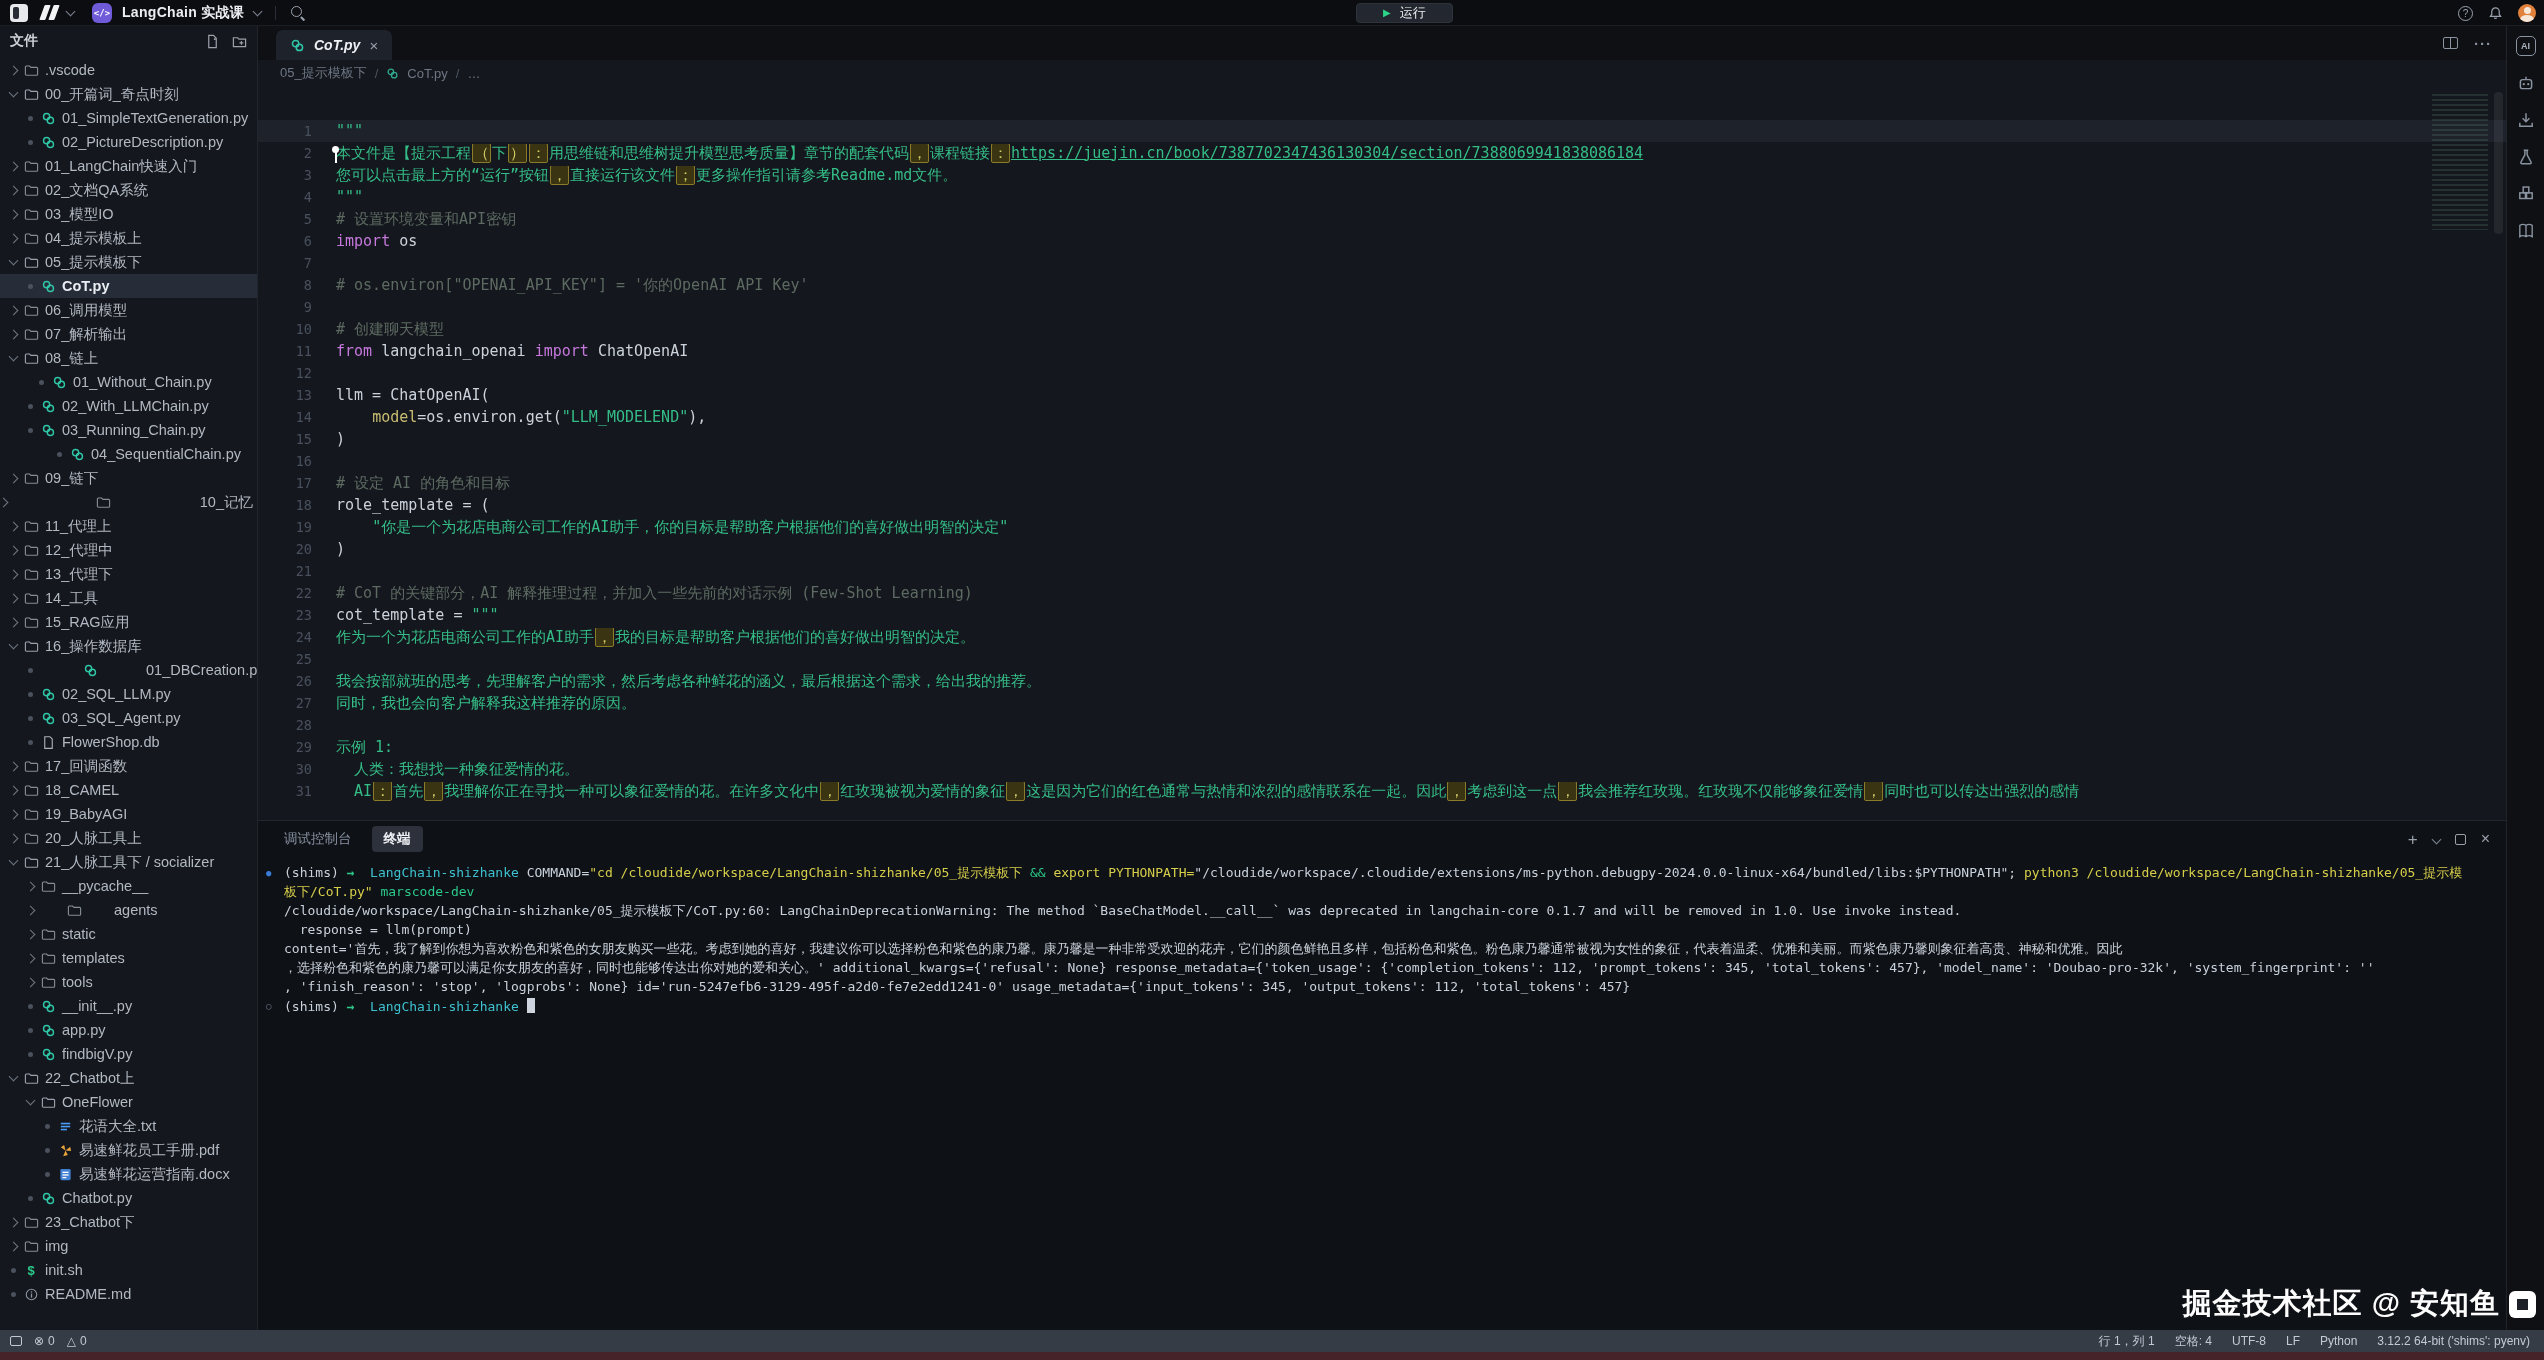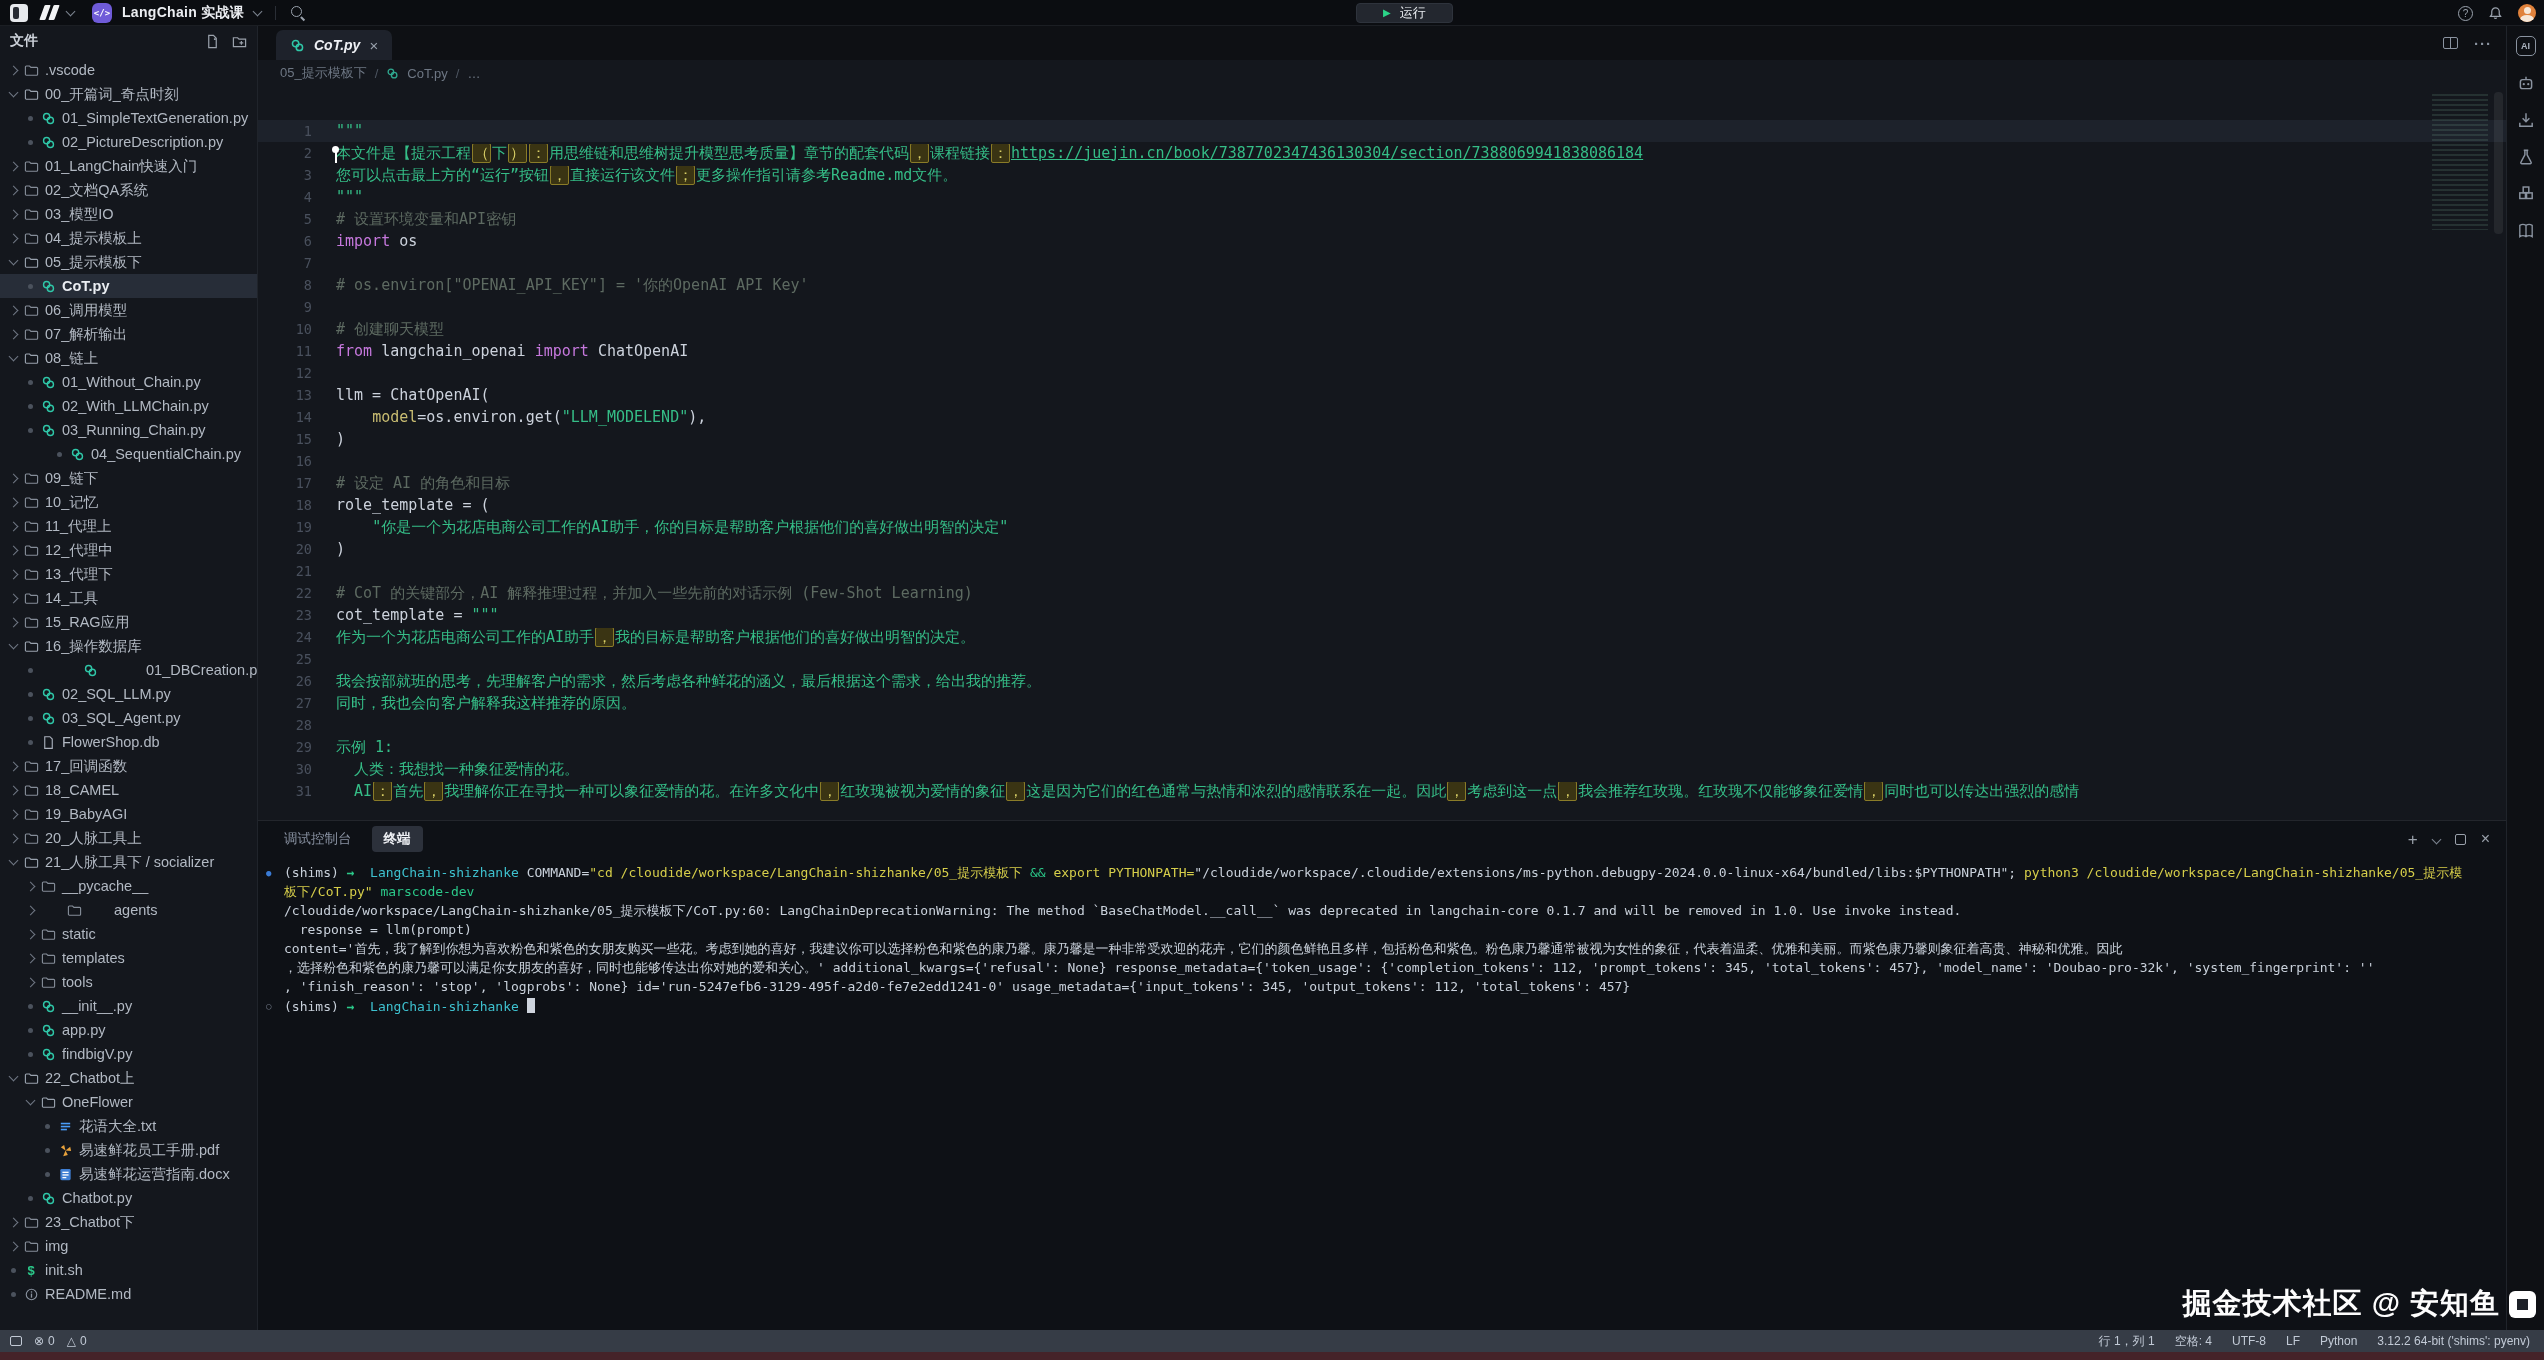--- a/index.html
+++ b/index.html
@@ -305,21 +305,21 @@
           </div>
           <div class="row" style="padding-left: 10px;">
             <span class="chev down"></span>
             <span class="tree-ic">
               <svg width="15" height="15" viewBox="0 0 16 16">
                 <path d="M1.5 4.2 a1 1 0 0 1 1-1 h3.4 l1.5 1.5 h6.1 a1 1 0 0 1 1 1 v6.3 a1 1 0 0 1 -1 1 h-11 a1 1 0 0 1 -1 -1 Z" fill="none" stroke="#9aa3af" stroke-width="1.2"></path>
               </svg>
             </span>
             <span>08_链上</span>
           </div>
-          <div class="row" style="padding-left: 27px;">
+          <div class="row" style="padding-left: 38px;">
             <span class="filedot"></span>
             <span class="tree-ic">
               <svg width="15" height="15" viewBox="0 0 16 16">
                 <circle cx="6" cy="6" r="3.3" fill="none" stroke="#2fc7a8" stroke-width="1.5"></circle>
                 <circle cx="10" cy="10" r="3.3" fill="none" stroke="#2fc7a8" stroke-width="1.5"></circle>
               </svg>
             </span>
             <span>01_Without_Chain.py</span>
           </div>
           <div class="row" style="padding-left: 27px;">
@@ -354,21 +354,21 @@
           </div>
           <div class="row" style="padding-left: 10px;">
             <span class="chev right"></span>
             <span class="tree-ic">
               <svg width="15" height="15" viewBox="0 0 16 16">
                 <path d="M1.5 4.2 a1 1 0 0 1 1-1 h3.4 l1.5 1.5 h6.1 a1 1 0 0 1 1 1 v6.3 a1 1 0 0 1 -1 1 h-11 a1 1 0 0 1 -1 -1 Z" fill="none" stroke="#858d99" stroke-width="1.2"></path>
               </svg>
             </span>
             <span>09_链下</span>
           </div>
-          <div class="row" style="padding-left: 10px;">
+          <div class="row" style=" justify-content: space-between;">
             <span class="chev right"></span>
             <span class="tree-ic">
               <svg width="15" height="15" viewBox="0 0 16 16">
                 <path d="M1.5 4.2 a1 1 0 0 1 1-1 h3.4 l1.5 1.5 h6.1 a1 1 0 0 1 1 1 v6.3 a1 1 0 0 1 -1 1 h-11 a1 1 0 0 1 -1 -1 Z" fill="none" stroke="#858d99" stroke-width="1.2"></path>
               </svg>
             </span>
             <span>10_记忆</span>
           </div>
           <div class="row" style="padding-left: 10px;">
             <span class="chev right"></span>

